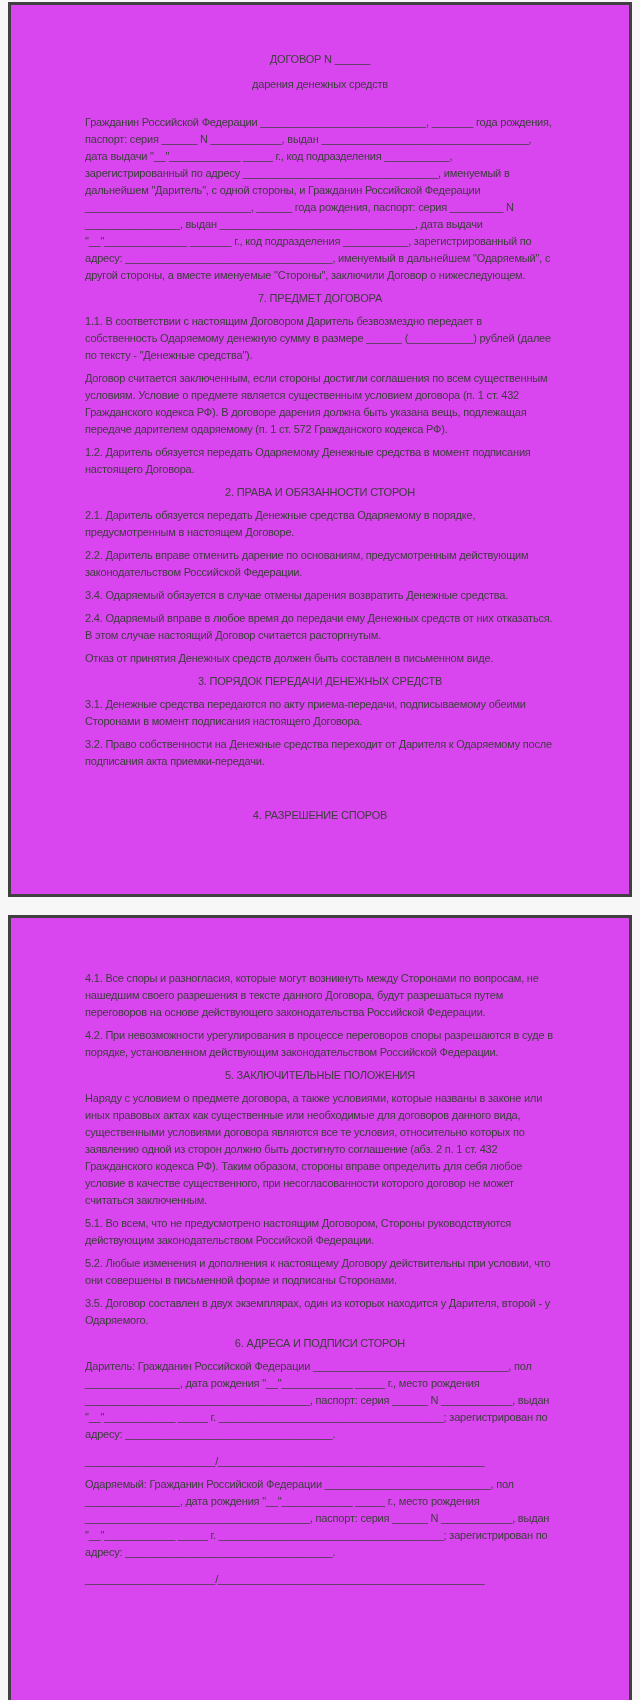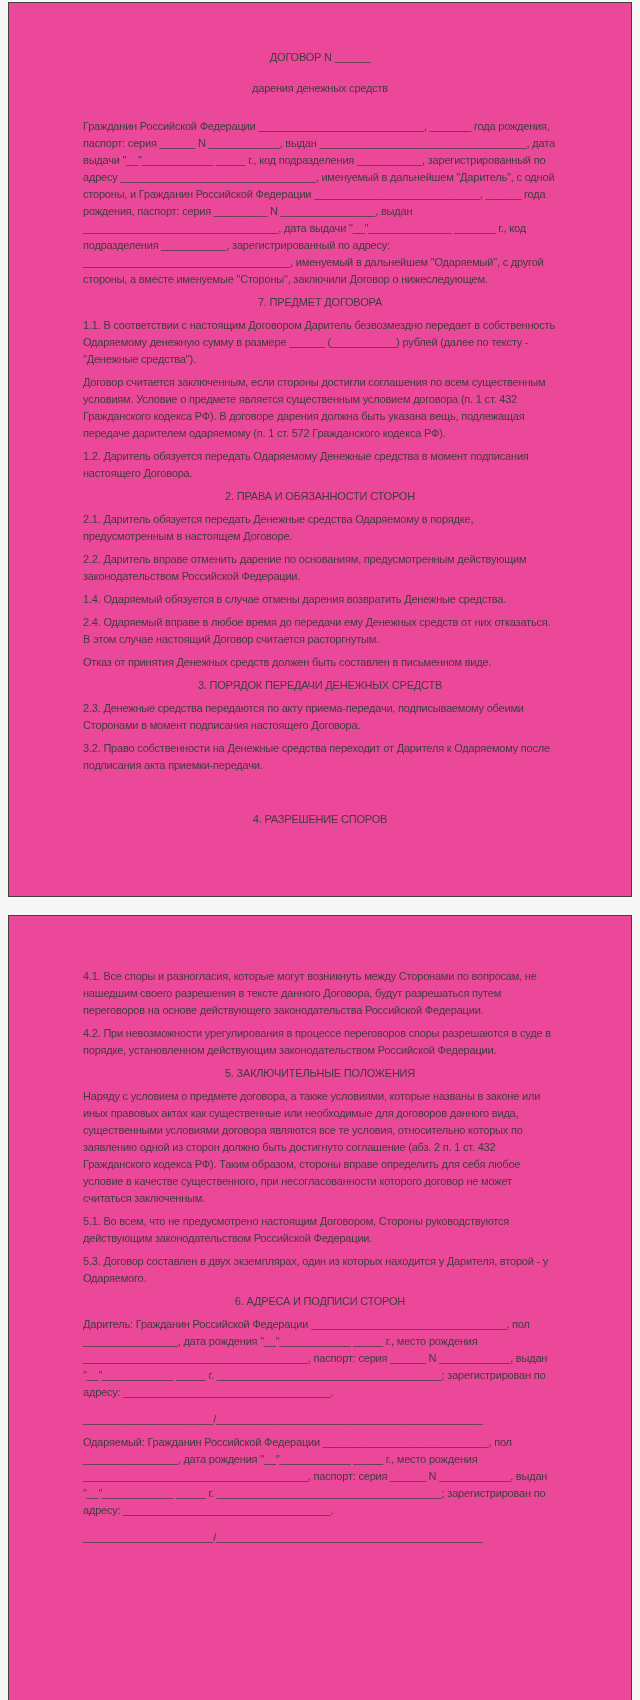--- a/index.html
+++ b/index.html
@@ -8,36 +8,36 @@
     position: relative;
     height: 1700px;
     background: #f7f7f7;
     font-family: "Liberation Sans", sans-serif;
     color: #3e3e3e;
   }
   .page {
     position: absolute;
     left: 8px;
     width: 624px;
-    background: #ec4899;
-    border: 1px solid #404040;
+    background: #d946ef;
+    border: 3px solid #404040;
     padding: 46px 74px 0 74px;
     overflow: hidden;
   }
   #page-1 { top: 2px;   height: 895px; }
   #page-2 { top: 915px; height: 980px; }
   h1, h2, p, .line {
     font-size: 11px;
     font-weight: 400;
     line-height: 17px;
     letter-spacing: -0.2px;
     overflow-wrap: break-word;
   }
   .center { text-align: center; }
-  .subtitle { margin-top: 14px; }
+  .subtitle { margin-top: 8px; }
   .place-date-row {
     margin-top: 13px;
     display: flex;
     justify-content: space-between;
   }
   .place-date-row .date { padding-right: 40px; }
   .preamble { margin-top: 21px; }
   p { margin-top: 6px; }
   h2 { margin-top: 6px; }
   .spaced-heading { margin-top: 37px; }
@@ -54,38 +54,39 @@
   <p class="preamble">Гражданин Российской Федерации ____________________________, _______ года рождения, паспорт: серия ______ N ____________, выдан ___________________________________, дата выдачи "__"____________ _____ г., код подразделения ___________, зарегистрированный по адресу _________________________________, именуемый в дальнейшем "Даритель", с одной стороны, и Гражданин Российской Федерации ____________________________, ______ года рождения, паспорт: серия _________ N ________________, выдан _________________________________, дата выдачи "__"______________ _______ г., код подразделения ___________, зарегистрированный по адресу: ___________________________________, именуемый в дальнейшем "Одаряемый", с другой стороны, а вместе именуемые "Стороны", заключили Договор о нижеследующем.</p>
 
   <h2 class="center">7. ПРЕДМЕТ ДОГОВОРА</h2>
   <p>1.1. В соответствии с настоящим Договором Даритель безвозмездно передает в собственность Одаряемому денежную сумму в размере ______ (___________) рублей (далее по тексту - "Денежные средства").</p>
   <p>Договор считается заключенным, если стороны достигли соглашения по всем существенным условиям. Условие о предмете является существенным условием договора (п. 1 ст. 432 Гражданского кодекса РФ). В договоре дарения должна быть указана вещь, подлежащая передаче дарителем одаряемому (п. 1 ст. 572 Гражданского кодекса РФ).</p>
   <p>1.2. Даритель обязуется передать Одаряемому Денежные средства в момент подписания настоящего Договора.</p>
 
   <h2 class="center">2. ПРАВА И ОБЯЗАННОСТИ СТОРОН</h2>
   <p>2.1. Даритель обязуется передать Денежные средства Одаряемому в порядке, предусмотренным в настоящем Договоре.</p>
   <p>2.2. Даритель вправе отменить дарение по основаниям, предусмотренным действующим законодательством Российской Федерации.</p>
-  <p>1.4. Одаряемый обязуется в случае отмены дарения возвратить Денежные средства.</p>
+  <p>3.4. Одаряемый обязуется в случае отмены дарения возвратить Денежные средства.</p>
   <p>2.4. Одаряемый вправе в любое время до передачи ему Денежных средств от них отказаться. В этом случае настоящий Договор считается расторгнутым.</p>
   <p>Отказ от принятия Денежных средств должен быть составлен в письменном виде.</p>
 
   <h2 class="center">3. ПОРЯДОК ПЕРЕДАЧИ ДЕНЕЖНЫХ СРЕДСТВ</h2>
-  <p>2.3. Денежные средства передаются по акту приема-передачи, подписываемому обеими Сторонами в момент подписания настоящего Договора.</p>
+  <p>3.1. Денежные средства передаются по акту приема-передачи, подписываемому обеими Сторонами в момент подписания настоящего Договора.</p>
   <p>3.2. Право собственности на Денежные средства переходит от Дарителя к Одаряемому после подписания акта приемки-передачи.</p>
 
   <h2 class="center spaced-heading">4. РАЗРЕШЕНИЕ СПОРОВ</h2>
 </div>
 
 <div class="page" id="page-2">
   <p>4.1. Все споры и разногласия, которые могут возникнуть между Сторонами по вопросам, не нашедшим своего разрешения в тексте данного Договора, будут разрешаться путем переговоров на основе действующего законодательства Российской Федерации.</p>
   <p>4.2. При невозможности урегулирования в процессе переговоров споры разрешаются в суде в порядке, установленном действующим законодательством Российской Федерации.</p>
 
   <h2 class="center">5. ЗАКЛЮЧИТЕЛЬНЫЕ ПОЛОЖЕНИЯ</h2>
   <p>Наряду с условием о предмете договора, а также условиями, которые названы в законе или иных правовых актах как существенные или необходимые для договоров данного вида, существенными условиями договора являются все те условия, относительно которых по заявлению одной из сторон должно быть достигнуто соглашение (абз. 2 п. 1 ст. 432 Гражданского кодекса РФ). Таким образом, стороны вправе определить для себя любое условие в качестве существенного, при несогласованности которого договор не может считаться заключенным.</p>
   <p>5.1. Во всем, что не предусмотрено настоящим Договором, Стороны руководствуются действующим законодательством Российской Федерации.</p>
-  <p>5.3. Договор составлен в двух экземплярах, один из которых находится у Дарителя, второй - у Одаряемого.</p>
+  <p>5.2. Любые изменения и дополнения к настоящему Договору действительны при условии, что они совершены в письменной форме и подписаны Сторонами.</p>
+  <p>3.5. Договор составлен в двух экземплярах, один из которых находится у Дарителя, второй - у Одаряемого.</p>
 
   <h2 class="center">6. АДРЕСА И ПОДПИСИ СТОРОН</h2>
   <p>Даритель: Гражданин Российской Федерации _________________________________, пол ________________, дата рождения "__"____________ _____ г., место рождения ______________________________________, паспорт: серия ______ N ____________, выдан "__"____________ _____ г. ______________________________________; зарегистрирован по адресу: ___________________________________.</p>
   <p class="signature">______________________/_____________________________________________</p>
   <p>Одаряемый: Гражданин Российской Федерации ____________________________, пол ________________, дата рождения "__"____________ _____ г., место рождения ______________________________________, паспорт: серия ______ N ____________, выдан "__"____________ _____ г. ______________________________________; зарегистрирован по адресу: ___________________________________.</p>
   <p class="signature">______________________/_____________________________________________</p>
 </div>
 
 </body></html>

